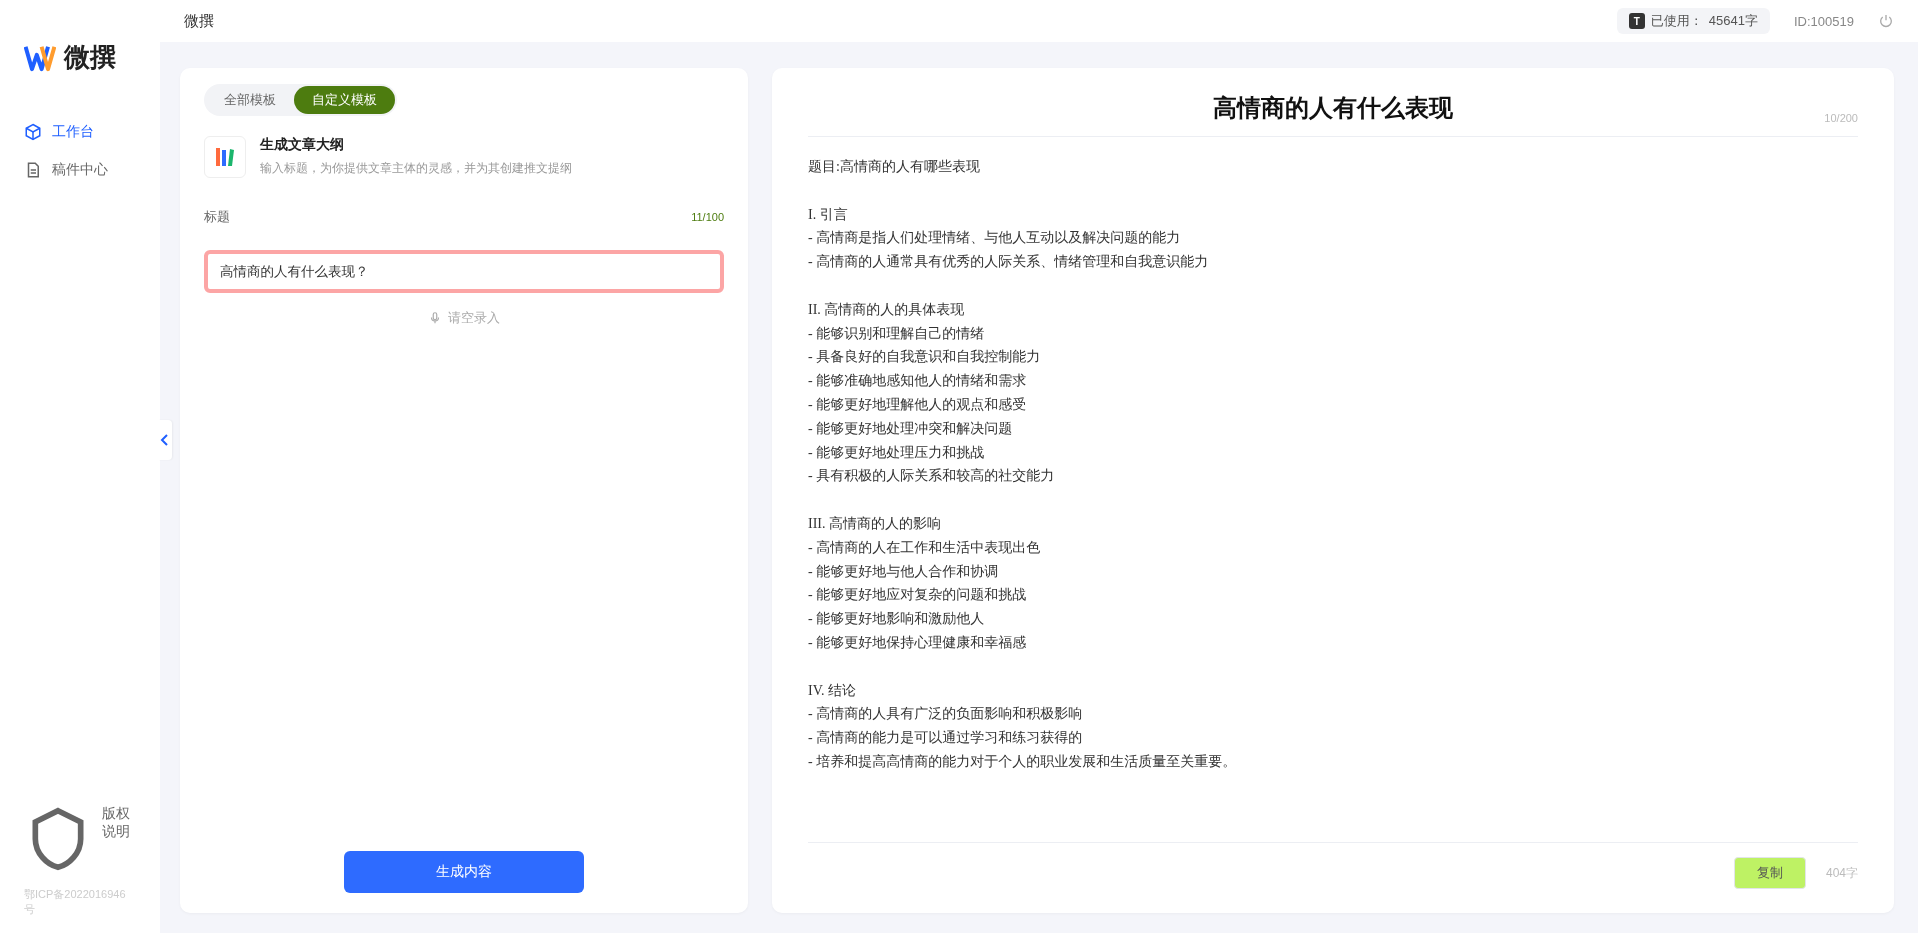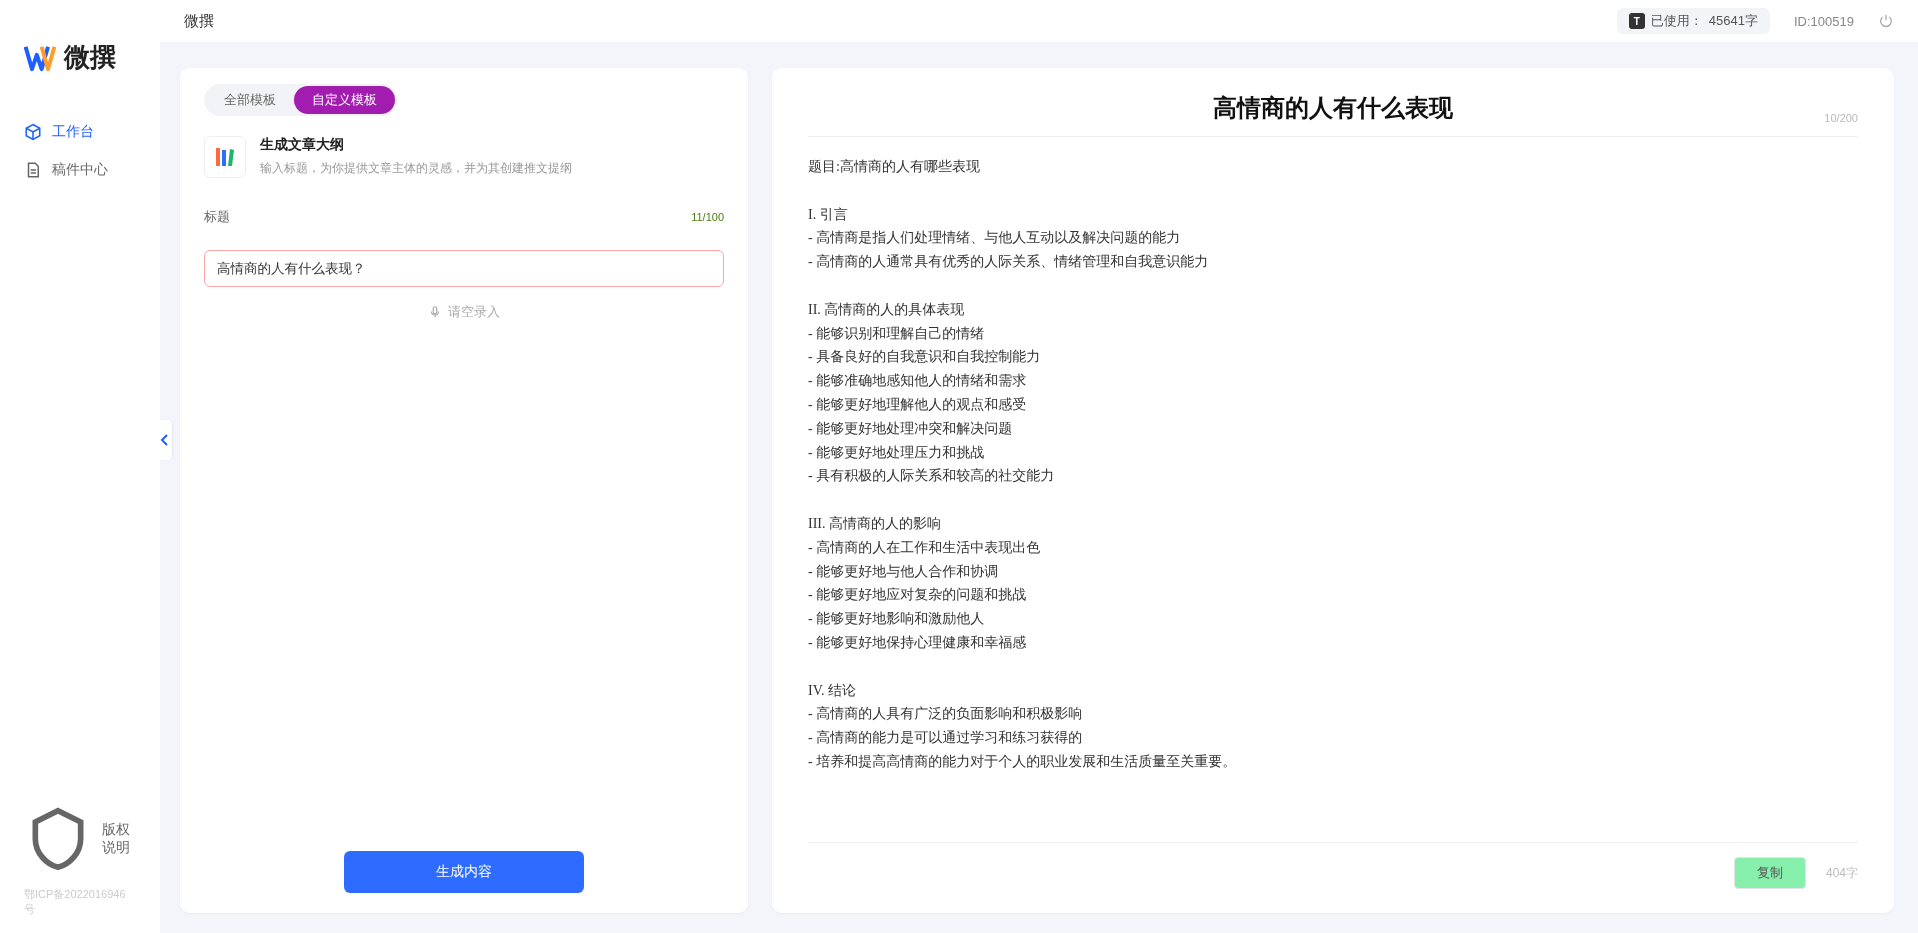--- a/index.html
+++ b/index.html
@@ -10,66 +10,66 @@
 
 .sidebar { width: 160px; background: #fff; display: flex; flex-direction: column; position: relative; }
 .logo-area { padding: 40px 24px 30px; display: flex; align-items: center; gap: 8px; }
 .logo-mark { width: 32px; height: 32px; }
 .logo-text { font-size: 26px; font-weight: 700; color: #222; }
 .nav-list { padding: 8px 0; flex: 1; }
 .nav-item { display: flex; align-items: center; gap: 10px; padding: 10px 24px; font-size: 14px; color: #666; cursor: pointer; }
 .nav-item.active { color: #1f5fff; }
 .nav-item svg { width: 18px; height: 18px; flex-shrink: 0; }
 .sidebar-bottom { padding: 0 0 8px; }
-.sidebar-footer-item { display: flex; align-items: center; gap: 10px; padding: 10px 24px; font-size: 14px; color: #666; cursor: pointer; }
+.sidebar-footer-item { display: flex; align-items: flex-start; gap: 10px; padding: 10px 24px; font-size: 14px; color: #666; cursor: pointer; }
 .icp { font-size: 11px; color: #ccc; padding: 4px 24px 8px; }
 
 .collapse-handle { position: absolute; right: -12px; top: 420px; width: 14px; height: 40px; background: #fff; display: flex; align-items: center; justify-content: center; cursor: pointer; border-radius: 0 4px 4px 0; box-shadow: 1px 0 2px rgba(0,0,0,0.05); }
 
 
 .main { flex: 1; display: flex; flex-direction: column; }
 .topbar { height: 42px; display: flex; align-items: center; padding: 0 24px; background: #fff; justify-content: space-between; }
 .topbar-title { font-size: 15px; color: #333; font-weight: 500; }
 .topbar-right { display: flex; align-items: center; gap: 24px; }
 .usage-pill { display: flex; align-items: center; gap: 6px; background: #f3f4f7; padding: 4px 12px; border-radius: 6px; font-size: 13px; color: #555; }
 .usage-pill .t-badge { background: #333; color: #fff; width: 16px; height: 16px; border-radius: 3px; font-size: 10px; display: flex; align-items: center; justify-content: center; font-weight: 700; }
 .id-text { font-size: 13px; color: #888; }
 .power-btn { width: 16px; height: 16px; color: #aaa; cursor: pointer; }
 
 .content { flex: 1; display: flex; gap: 24px; padding: 26px 24px 20px 20px; }
 
 
 .panel-left { width: 568px; background: #fff; border-radius: 10px; display: flex; flex-direction: column; padding: 16px 24px 20px; box-shadow: 0 1px 3px rgba(0,0,0,0.04); justify-content: center; }
 .tab-row { display: flex; gap: 0; background: #f2f3f6; border-radius: 16px; width: fit-content; padding: 2px; margin-bottom: 16px; }
 .tab { padding: 5px 18px; font-size: 13px; border-radius: 14px; cursor: pointer; color: #666; }
-.tab.active { background: #a21caf; color: #fff; }
+.tab.active { background: #4d7c0f; color: #fff; }
 
 .template-card { display: flex; gap: 14px; padding: 4px 0 18px; }
 .template-icon { width: 42px; height: 42px; border-radius: 6px; background: #fff; border: 1px solid #eee; display: flex; align-items: center; justify-content: center; font-size: 20px; }
 .template-info .tpl-name { font-size: 14px; font-weight: 700; color: #222; margin-bottom: 6px; }
 .template-info .tpl-desc { font-size: 12px; color: #999; }
 
 .field-label-row { display: flex; justify-content: space-between; align-items: baseline; margin-top: 12px; margin-bottom: 24px; }
 .field-label { font-size: 13px; color: #666; }
 .counter { font-size: 11px; color: #4d7c0f; }
-.title-input { width: 100%; border: 1px solid #fca5a5; border-radius: 6px; padding: 10px 12px; font-size: 13.5px; color: #333; outline: none; }
+.title-input { width: 100%; border: 4px solid #fca5a5; border-radius: 6px; padding: 10px 12px; font-size: 13.5px; color: #333; outline: none; }
 .voice-row { display: flex; align-items: center; justify-content: center; gap: 6px; color: #aaa; font-size: 13px; padding: 16px 0; }
 .voice-row svg { width: 14px; height: 14px; }
 
 .panel-left-spacer { flex: 1; }
 .generate-btn { width: 240px; margin: 0 auto; background: #2e6bff; color: #fff; border: none; border-radius: 6px; padding: 12px 0; font-size: 14px; cursor: pointer; display: block; }
 
 
 .panel-right { flex: 1; background: #fff; border-radius: 10px; padding: 24px 36px; display: flex; flex-direction: column; box-shadow: 0 1px 3px rgba(0,0,0,0.04); }
 .doc-title-row { position: relative; border-bottom: 1px solid #eceef3; padding-bottom: 12px; margin-bottom: 18px; }
 .doc-title { text-align: center; font-size: 24px; font-family: Liberation Serif, serif; font-weight: 600; color: #111; }
 .tcount { position: absolute; right: 0; bottom: 12px; font-size: 11px; color: #bbb; }
 .doc-body { flex: 1; font-size: 14px; color: #333; line-height: 1.7; font-family: "SimSun","Songti SC",serif; white-space: pre-line; border-bottom: 1px solid #eceef3; overflow: auto; }
 .doc-footer { display: flex; justify-content: flex-end; align-items: center; gap: 20px; padding-top: 14px; }
-.copy-btn { border: 1px solid #e2e4ea; background: #86efac; padding: 6px 22px; border-radius: 4px; font-size: 13px; color: #555; cursor: pointer; }
+.copy-btn { border: 1px solid #e2e4ea; background: #bef264; padding: 6px 22px; border-radius: 4px; font-size: 13px; color: #555; cursor: pointer; }
 .word-count { font-size: 12px; color: #bbb; }
 </style>
 </head>
 <body>
 
 <div class="app">
   <aside class="sidebar">
     <div class="logo-area">
       <svg class="logo-mark" viewBox="0 0 40 40">
         <path d="M2 6 L10 34 L16 16 L22 34 L30 6" fill="none" stroke="#1f5fff" stroke-width="5" stroke-linejoin="round"></path>

